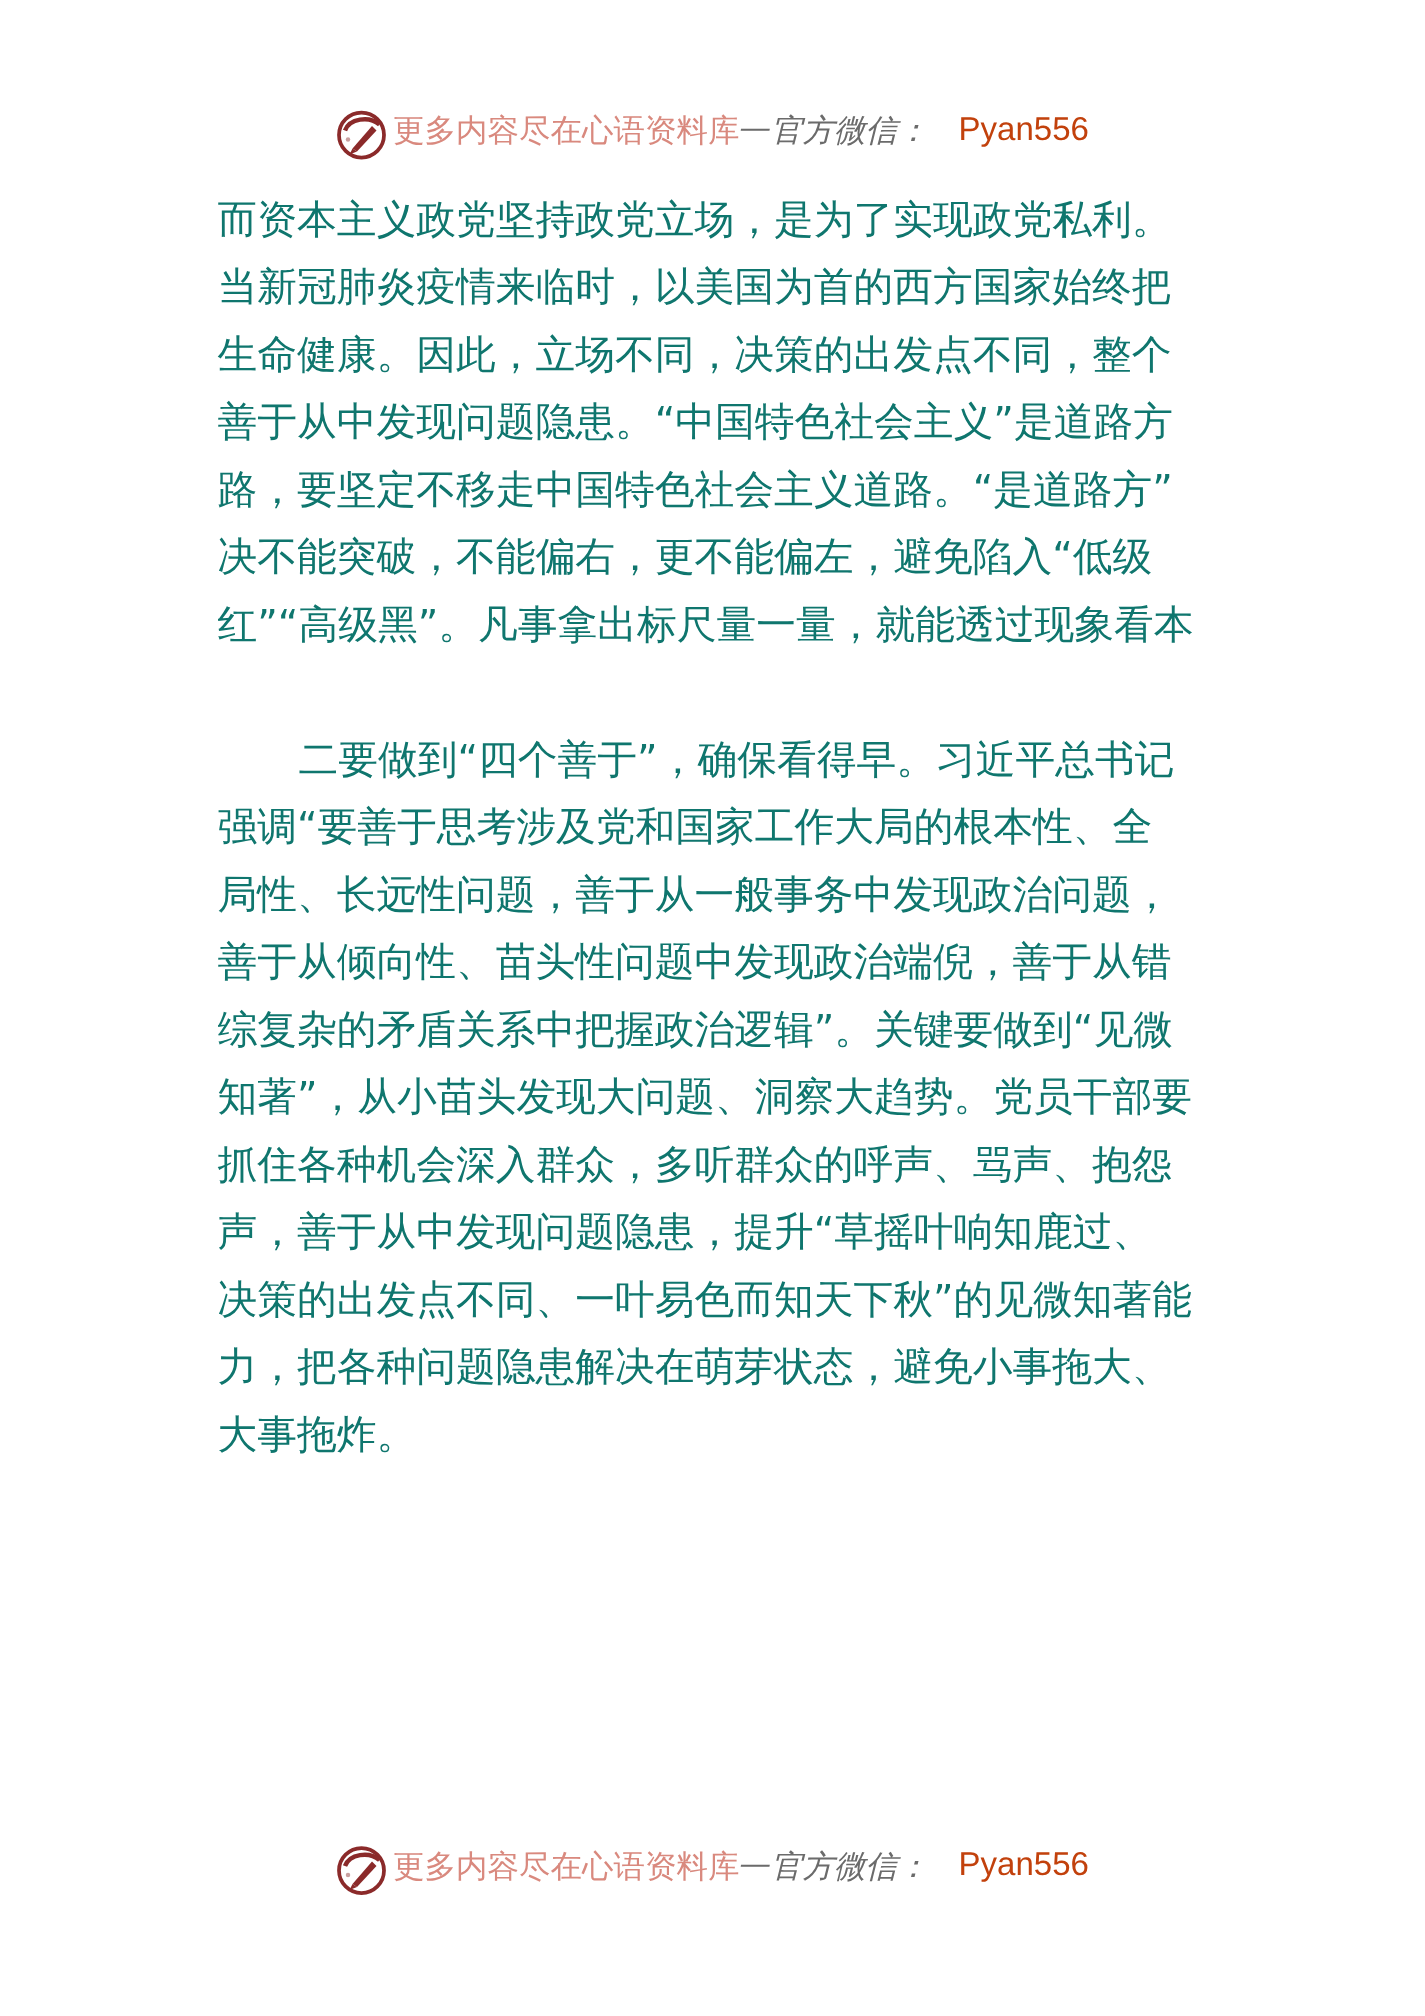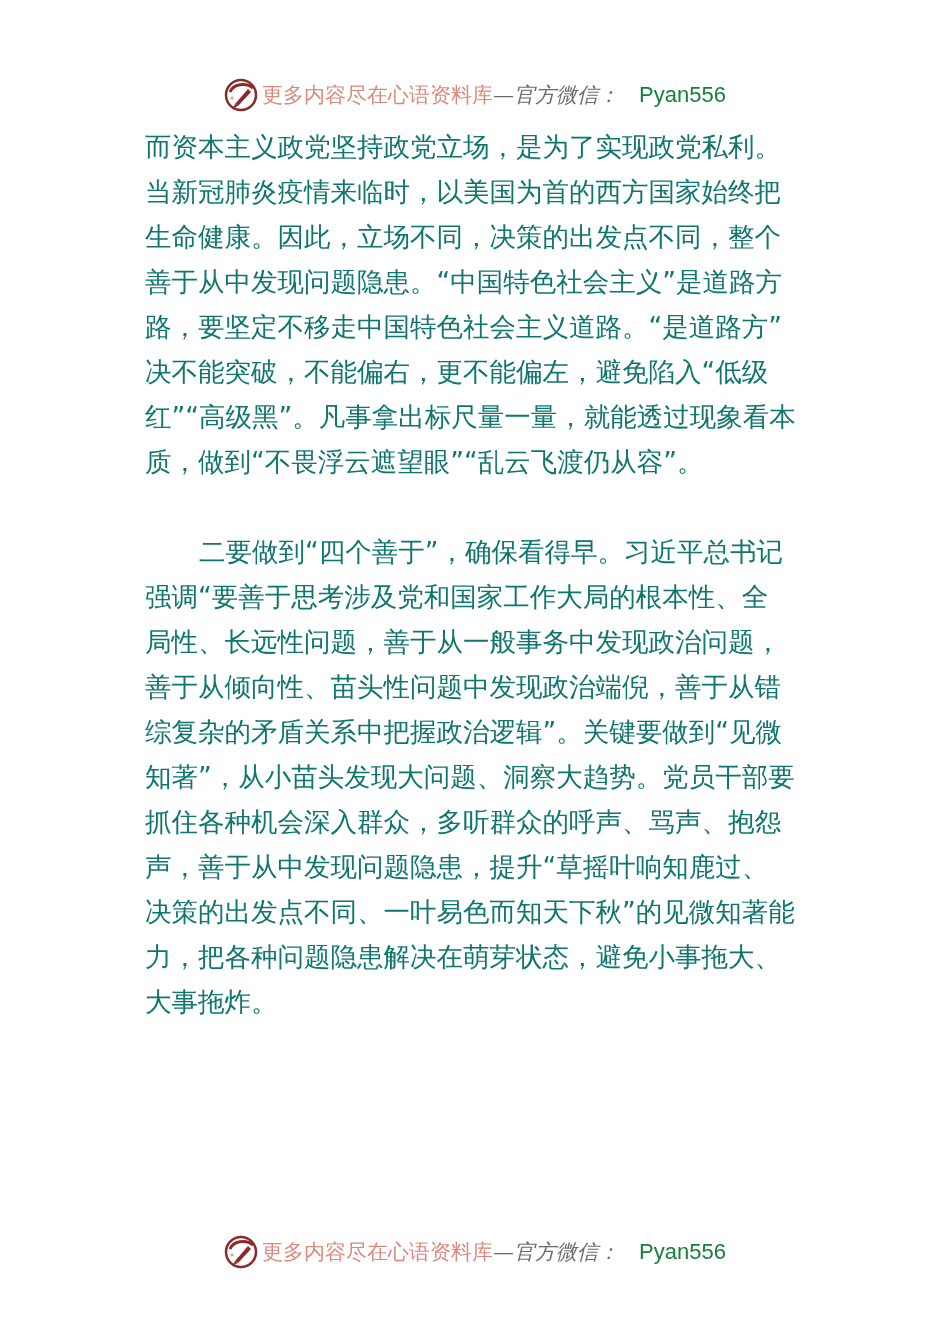--- a/index.html
+++ b/index.html
@@ -1,31 +1,31 @@
 <!DOCTYPE html>
 <html><head>
 <meta charset="utf-8">
 <style>
   html, body { margin: 0; padding: 0; background: #ffffff; }
   body { width: 950px; height: 1344px; position: relative; overflow: hidden; }
   .watermark {
     position: absolute; left: 0; width: 950px; height: 44px;
-    display: flex; align-items: center; justify-content: center;
+    display: flex; align-items: flex-start; justify-content: center;
   }
   .watermark.top { top: 73px; }
   .watermark.bottom { top: 1230px; }
   .wm-logo { width: 34px; height: 34px; margin-right: 4px; }
   .wm-red {
     color: #d9897e; font-family: "DejaVu Serif", serif; font-size: 21px; letter-spacing: 0px;
   }
   .wm-gray {
     color: #6b6b6b; font-family: "DejaVu Serif", serif; font-size: 21px; font-style: italic;
   }
   .wm-id {
-    color: #15803d; font-family: "Liberation Sans", sans-serif; font-size: 22px; margin-left: 20px;
+    color: #c2410c; font-family: "Liberation Sans", sans-serif; font-size: 22px; margin-left: 20px;
   }
   .page-body {
     position: absolute; left: 145px; top: 124px; width: 665px;
     font-family: "DejaVu Sans", sans-serif; font-size: 26.5px; color: #0f766e;
     line-height: 45px;
   }
   .line { white-space: nowrap; height: 45px; display: block; }
   .para-gap { height: 45px; }
   .indent { padding-left: 54px; }
 </style>
@@ -48,21 +48,20 @@
 
 <div class="page-body">
   <div>
     <span class="line">而资本主义政党坚持政党立场，是为了实现政党私利。</span>
     <span class="line">当新冠肺炎疫情来临时，以美国为首的西方国家始终把</span>
     <span class="line">生命健康。因此，立场不同，决策的出发点不同，整个</span>
     <span class="line">善于从中发现问题隐患。“中国特色社会主义”是道路方</span>
     <span class="line">路，要坚定不移走中国特色社会主义道路。“是道路方”</span>
     <span class="line">决不能突破，不能偏右，更不能偏左，避免陷入“低级</span>
     <span class="line">红”“高级黑”。凡事拿出标尺量一量，就能透过现象看本</span>
-    <span class="line">质，做到“不畏浮云遮望眼”“乱云飞渡仍从容”。</span>
   </div>
   <div class="para-gap"></div>
   <div>
     <span class="line indent">二要做到“四个善于”，确保看得早。习近平总书记</span>
     <span class="line">强调“要善于思考涉及党和国家工作大局的根本性、全</span>
     <span class="line">局性、长远性问题，善于从一般事务中发现政治问题，</span>
     <span class="line">善于从倾向性、苗头性问题中发现政治端倪，善于从错</span>
     <span class="line">综复杂的矛盾关系中把握政治逻辑”。关键要做到“见微</span>
     <span class="line">知著”，从小苗头发现大问题、洞察大趋势。党员干部要</span>
     <span class="line">抓住各种机会深入群众，多听群众的呼声、骂声、抱怨</span>

